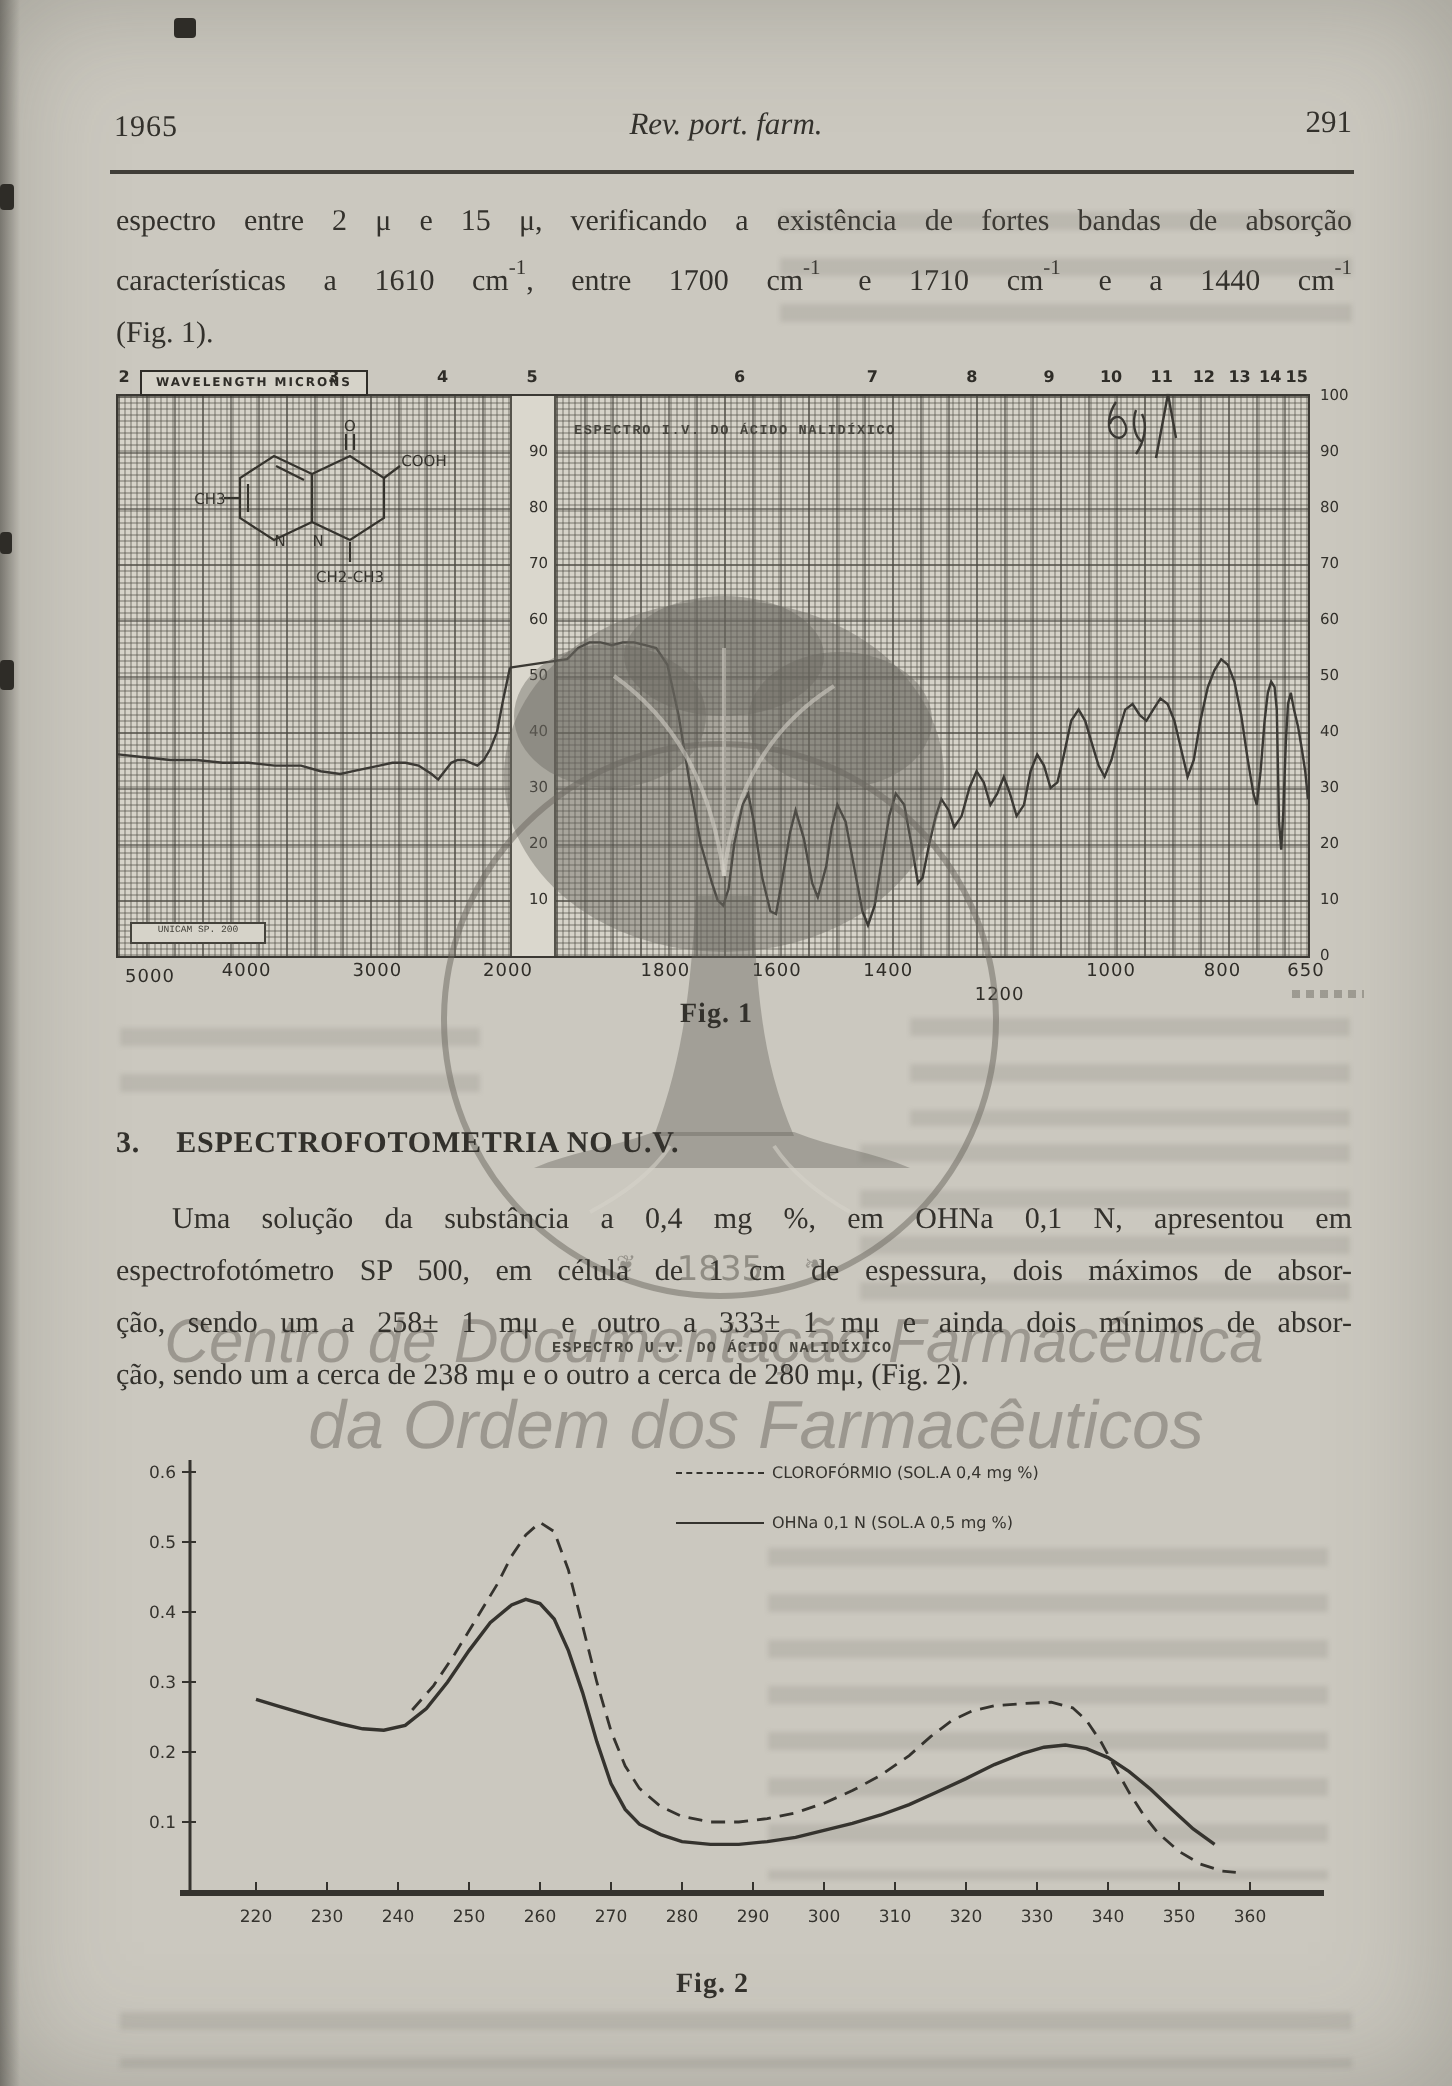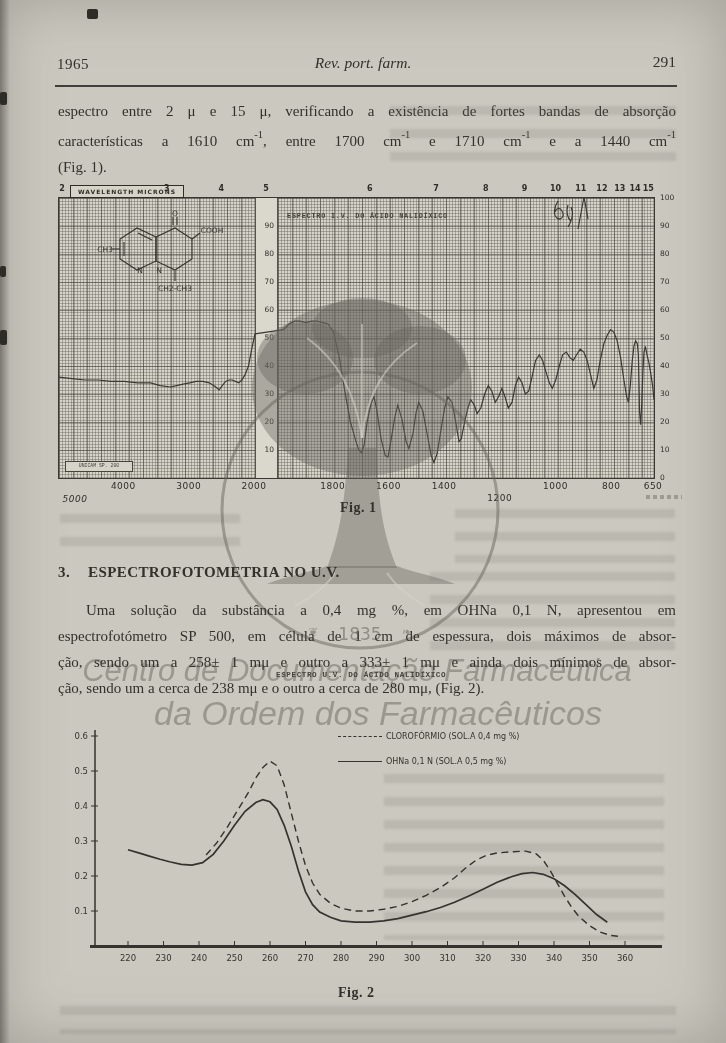--- a/index.html
+++ b/index.html
@@ -134,21 +134,21 @@
         <div style="position: absolute; left: 427.889px; top: -1px; transform: translateX(-50%);">8</div>
         <div style="position: absolute; left: 466.572px; top: -1px; transform: translateX(-50%);">9</div>
         <div style="position: absolute; left: 497.519px; top: -1px; transform: translateX(-50%);">10</div>
         <div style="position: absolute; left: 522.838px; top: -1px; transform: translateX(-50%);">11</div>
         <div style="position: absolute; left: 543.938px; top: -1px; transform: translateX(-50%);">12</div>
         <div style="position: absolute; left: 561.792px; top: -1px; transform: translateX(-50%);">13</div>
         <div style="position: absolute; left: 577.095px; top: -1px; transform: translateX(-50%);">14</div>
         <div style="position: absolute; left: 590.358px; top: -1px; transform: translateX(-50%);">15</div>
       </div>
     <div class="abs f1-bottom" id="f1-bottom">
-        <div style="position: absolute; left: 17px; top: 13px; transform: translateX(-50%); letter-spacing: 0.5px; font-style: italic;">5000</div>
+        <div style="position: absolute; left: 17px; top: 3px; transform: translateX(-50%); letter-spacing: 0.5px;">5000</div>
         <div style="position: absolute; left: 65.3333px; top: 0px; transform: translateX(-50%); letter-spacing: 0.5px; text-align: center;">4000</div>
         <div style="position: absolute; left: 130.667px; top: 0px; transform: translateX(-50%); letter-spacing: 0.5px;">3000</div>
         <div style="position: absolute; left: 196px; top: 0px; transform: translateX(-50%); letter-spacing: 0.5px;">2000</div>
         <div style="position: absolute; left: 274.704px; top: 0px; transform: translateX(-50%); letter-spacing: 0.5px;">1800</div>
         <div style="position: absolute; left: 330.407px; top: 0px; transform: translateX(-50%); letter-spacing: 0.5px;">1600</div>
         <div style="position: absolute; left: 386.111px; top: 0px; transform: translateX(-50%); letter-spacing: 0.5px;">1400</div>
         <div style="position: absolute; left: 441.815px; top: 12px; transform: translateX(-50%); letter-spacing: 0.5px;">1200</div>
         <div style="position: absolute; left: 497.519px; top: 0px; transform: translateX(-50%); letter-spacing: 0.5px;">1000</div>
         <div style="position: absolute; left: 553.222px; top: 0px; transform: translateX(-50%); letter-spacing: 0.5px;">800</div>
         <div style="position: absolute; left: 595px; top: 0px; transform: translateX(-50%); letter-spacing: 0.5px;">650</div>

